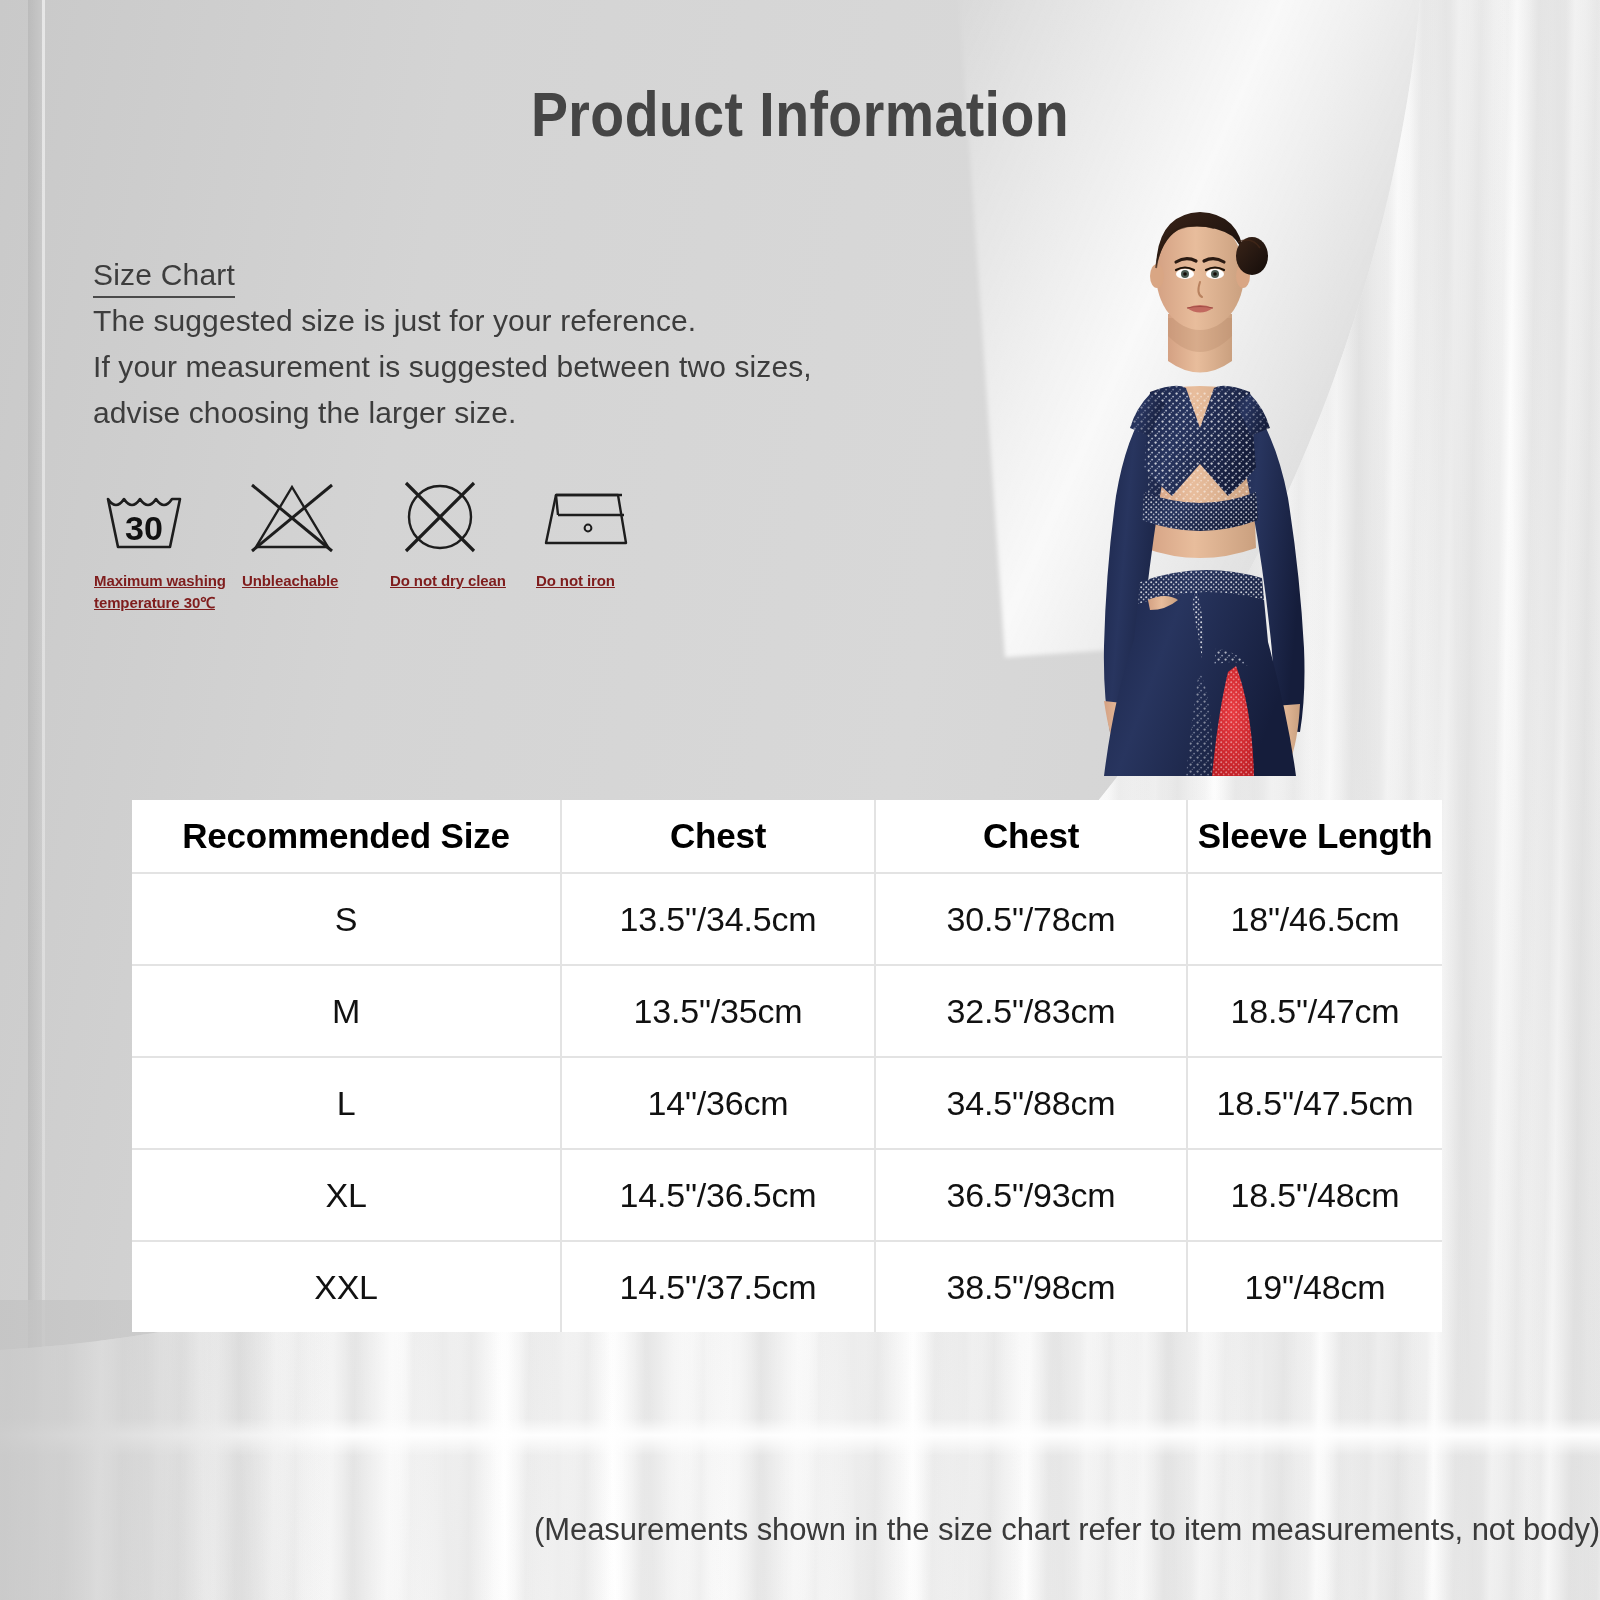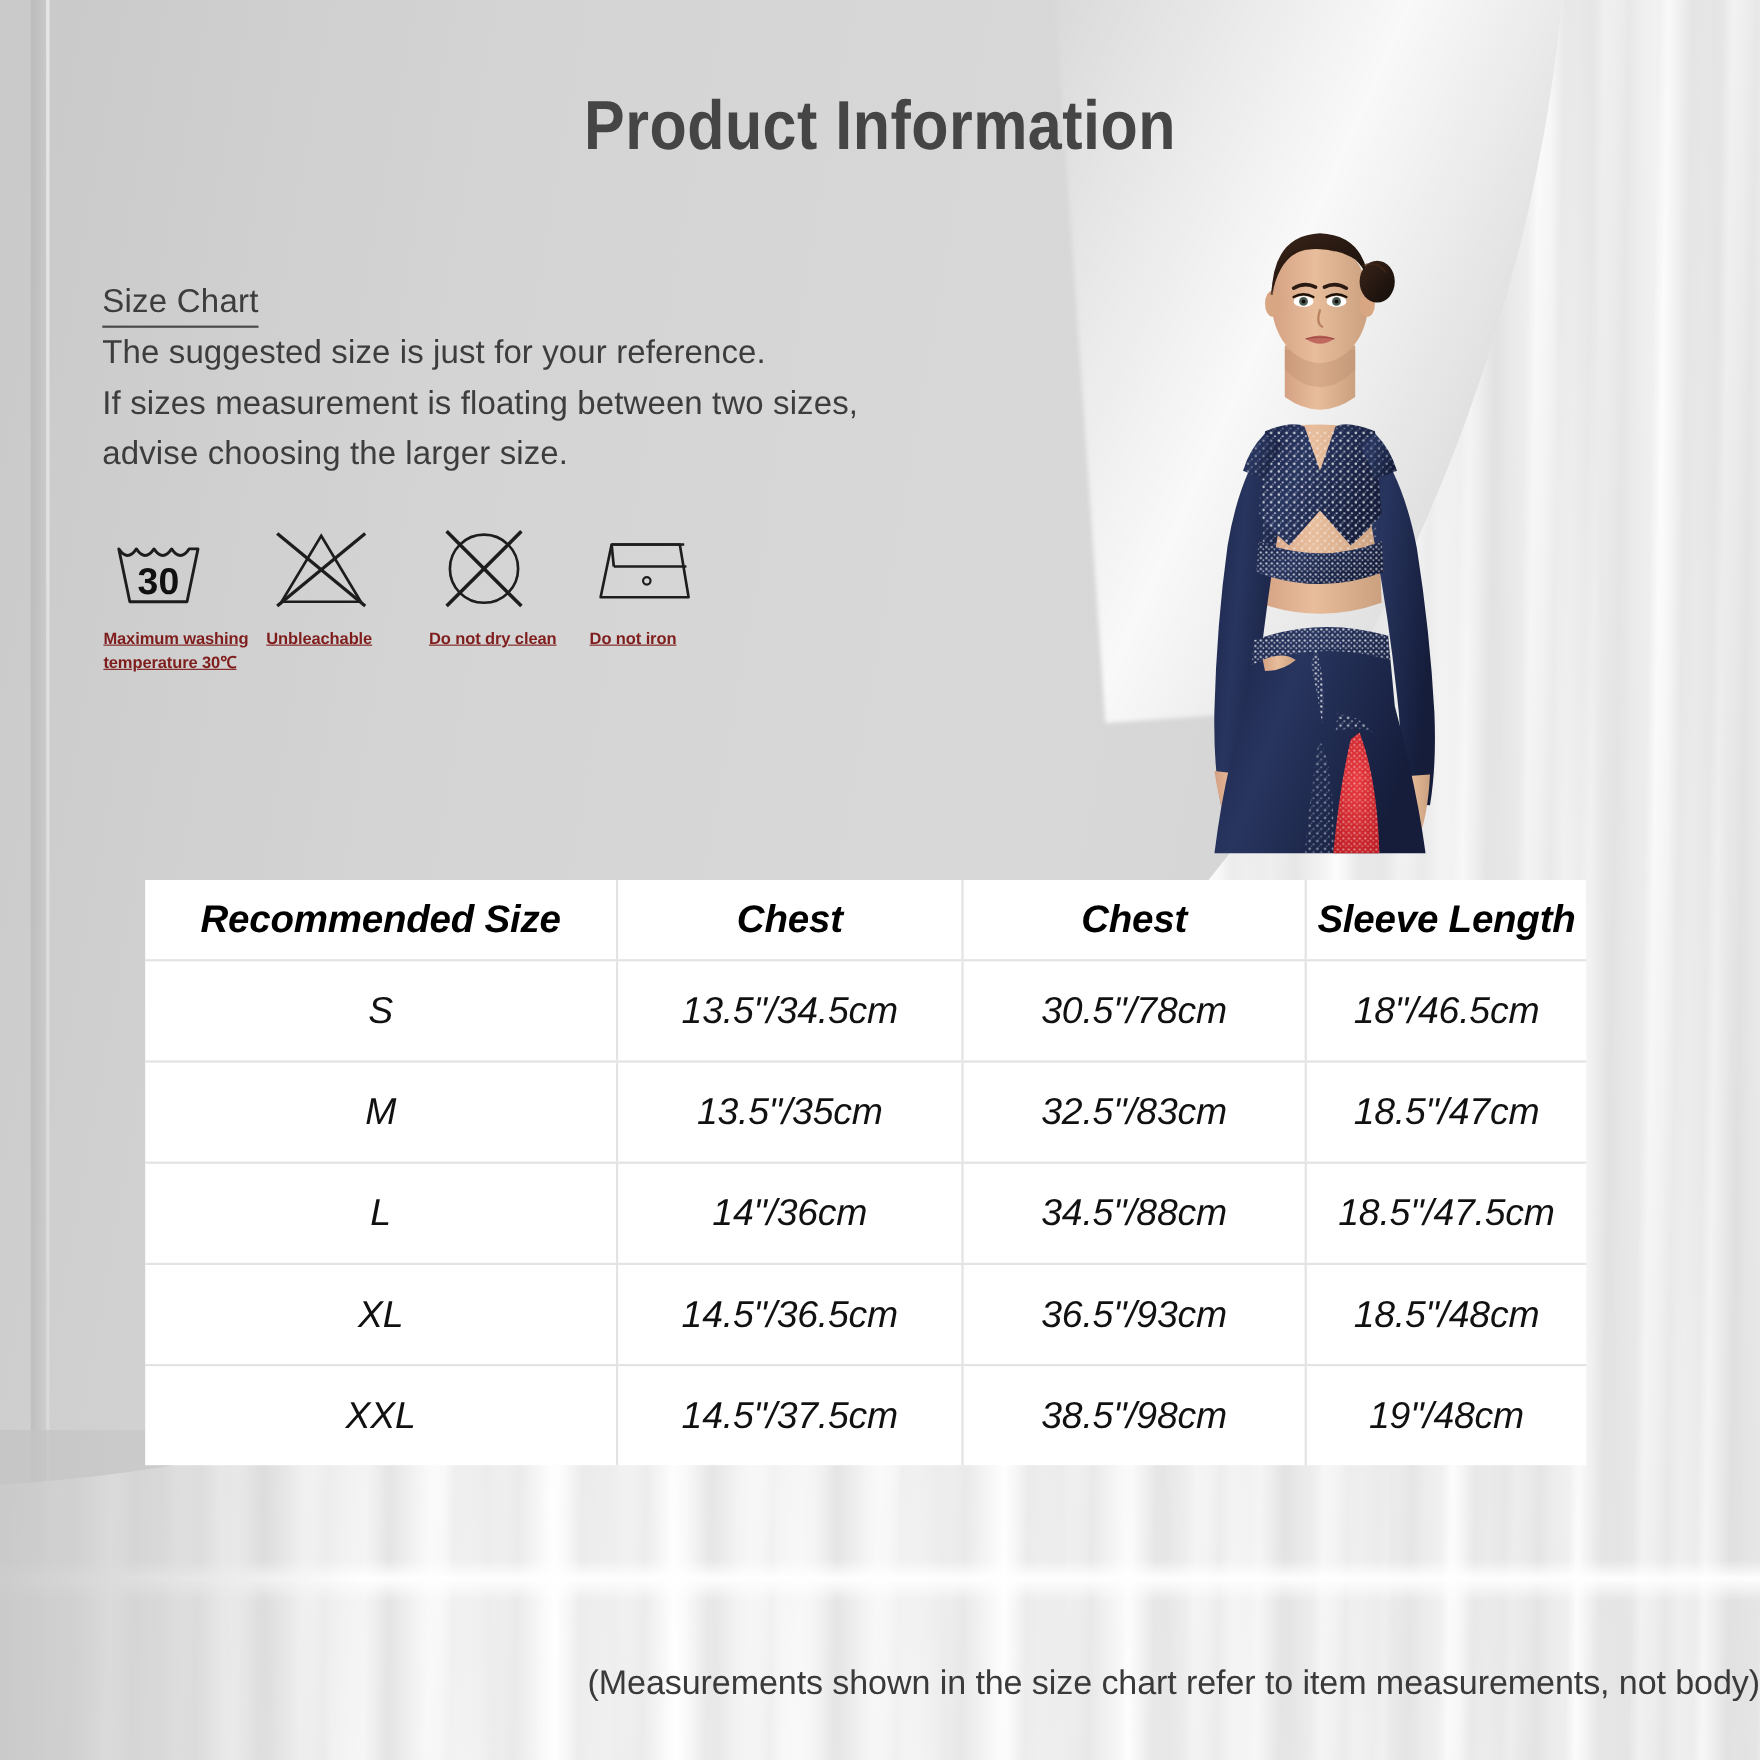--- a/index.html
+++ b/index.html
@@ -125,21 +125,20 @@
     position:absolute; left:132px; top:800px; width:1310px;
     background:#fff;
     font-family:"Liberation Sans Narrow","Liberation Sans",sans-serif;
   }
   .trow { display:flex; border-bottom:2px solid #e3e3e3; }
   .trow:last-child { border-bottom:none; }
   .tcell {
     display:flex; align-items:center; justify-content:center;
     border-right:2px solid #e3e3e3;
     text-align:left;
-    font-style:italic;
   }
   .tcell:last-child { border-right:none; }
   .c0 { width:430px; }
   .c1 { width:314px; }
   .c2 { width:312px; }
   .c3 { width:254px; }
   .thead .tcell { height:72px; font-weight:bold; font-size:35px; color:#000; letter-spacing:-.2px; }
   .tbody-row .tcell { height:90px; font-size:34px; color:#111; letter-spacing:-.2px; }
 
   
@@ -265,21 +264,21 @@
     <path d="M216 452 Q238 456 248 470 Q232 462 214 470 Z" fill="url(#stones)" opacity=".7"></path>
     <path d="M200 476 Q214 506 212 580 L186 580 Q192 520 198 482 Z" fill="url(#stones)" opacity=".5"></path>
   </svg>
 </div>
 
 <div class="title">Product  Information</div>
 
 <div class="copy">
   <div class="copy-head">Size Chart</div>
   <div class="copy-line">The suggested size is just for your reference.</div>
-  <div class="copy-line">If sizes measurement is floating between two sizes,</div>
+  <div class="copy-line">If your measurement is suggested between two sizes,</div>
   <div class="copy-line">advise choosing the larger size.</div>
 </div>
 
 <div class="care">
 
   <div class="care-item">
     <div class="care-ico">
       <svg width="100" height="72" viewBox="0 0 100 72">
         <path d="M14 18 Q22 30 30 18 Q38 30 46 18 Q54 30 62 18 Q70 30 78 18
                  L86 18 L76 66 L24 66 L14 18 Z" fill="none" stroke="#1d1d1d" stroke-width="2.6" stroke-linejoin="round"></path>

